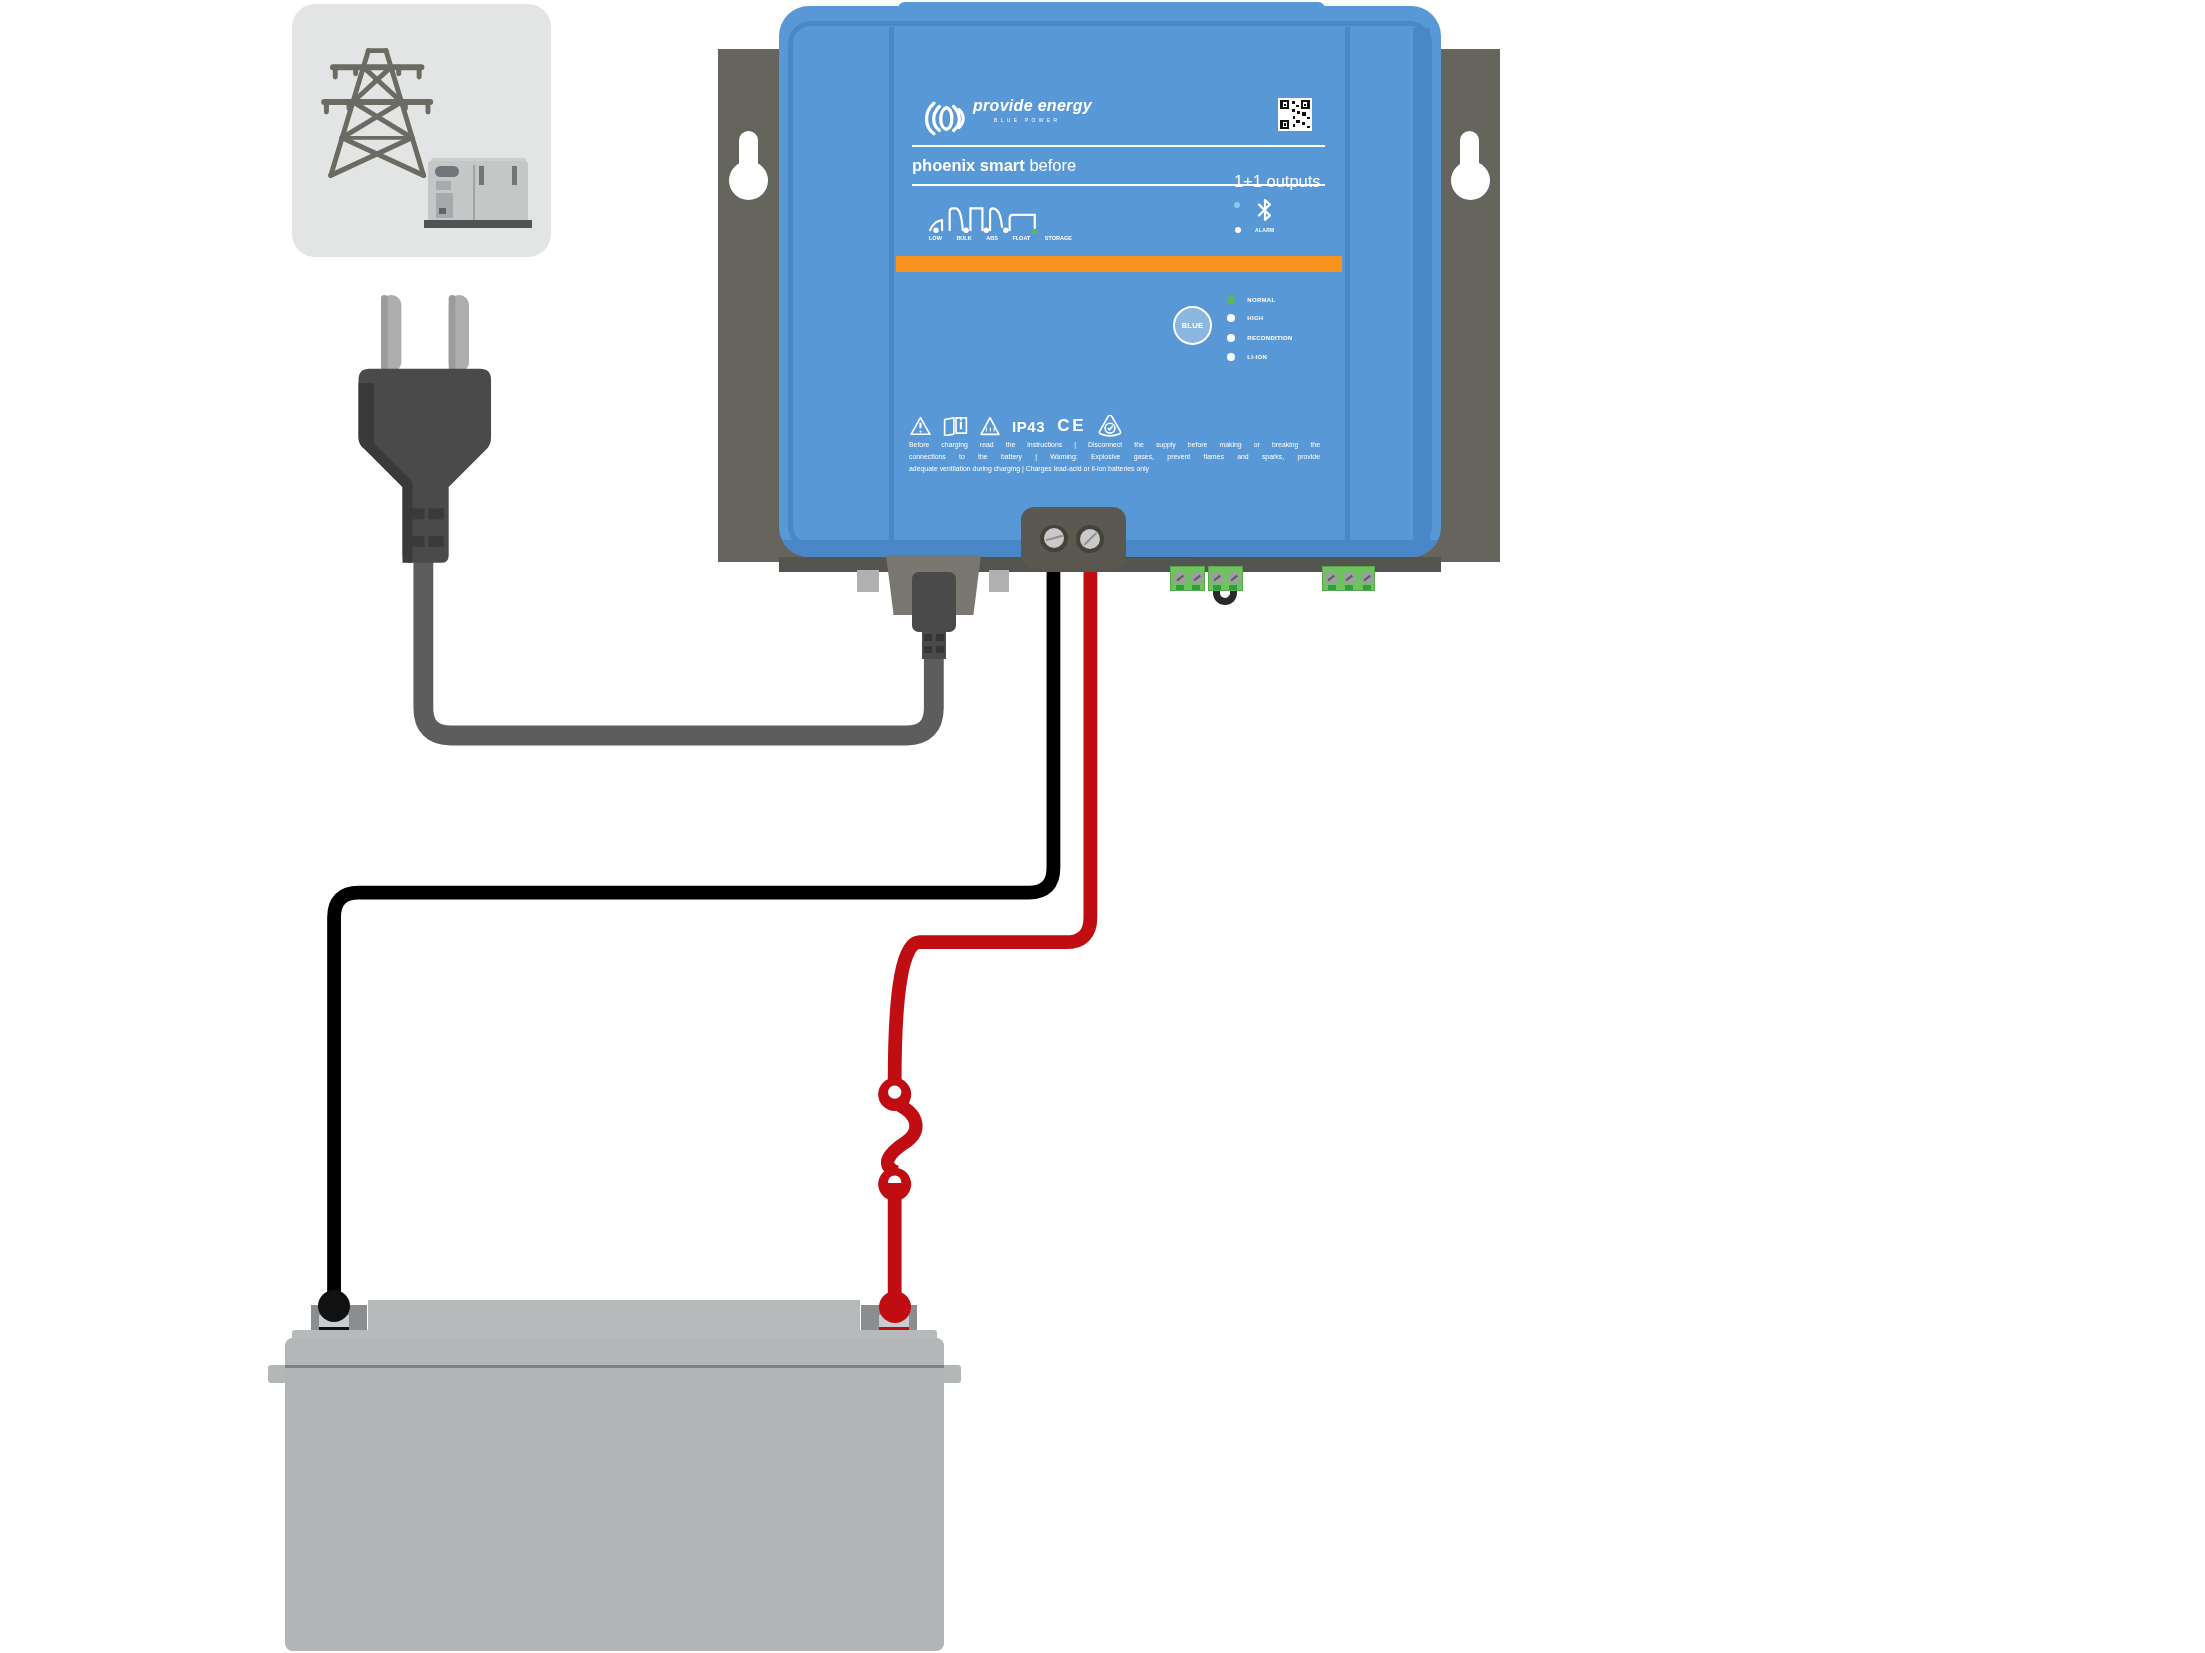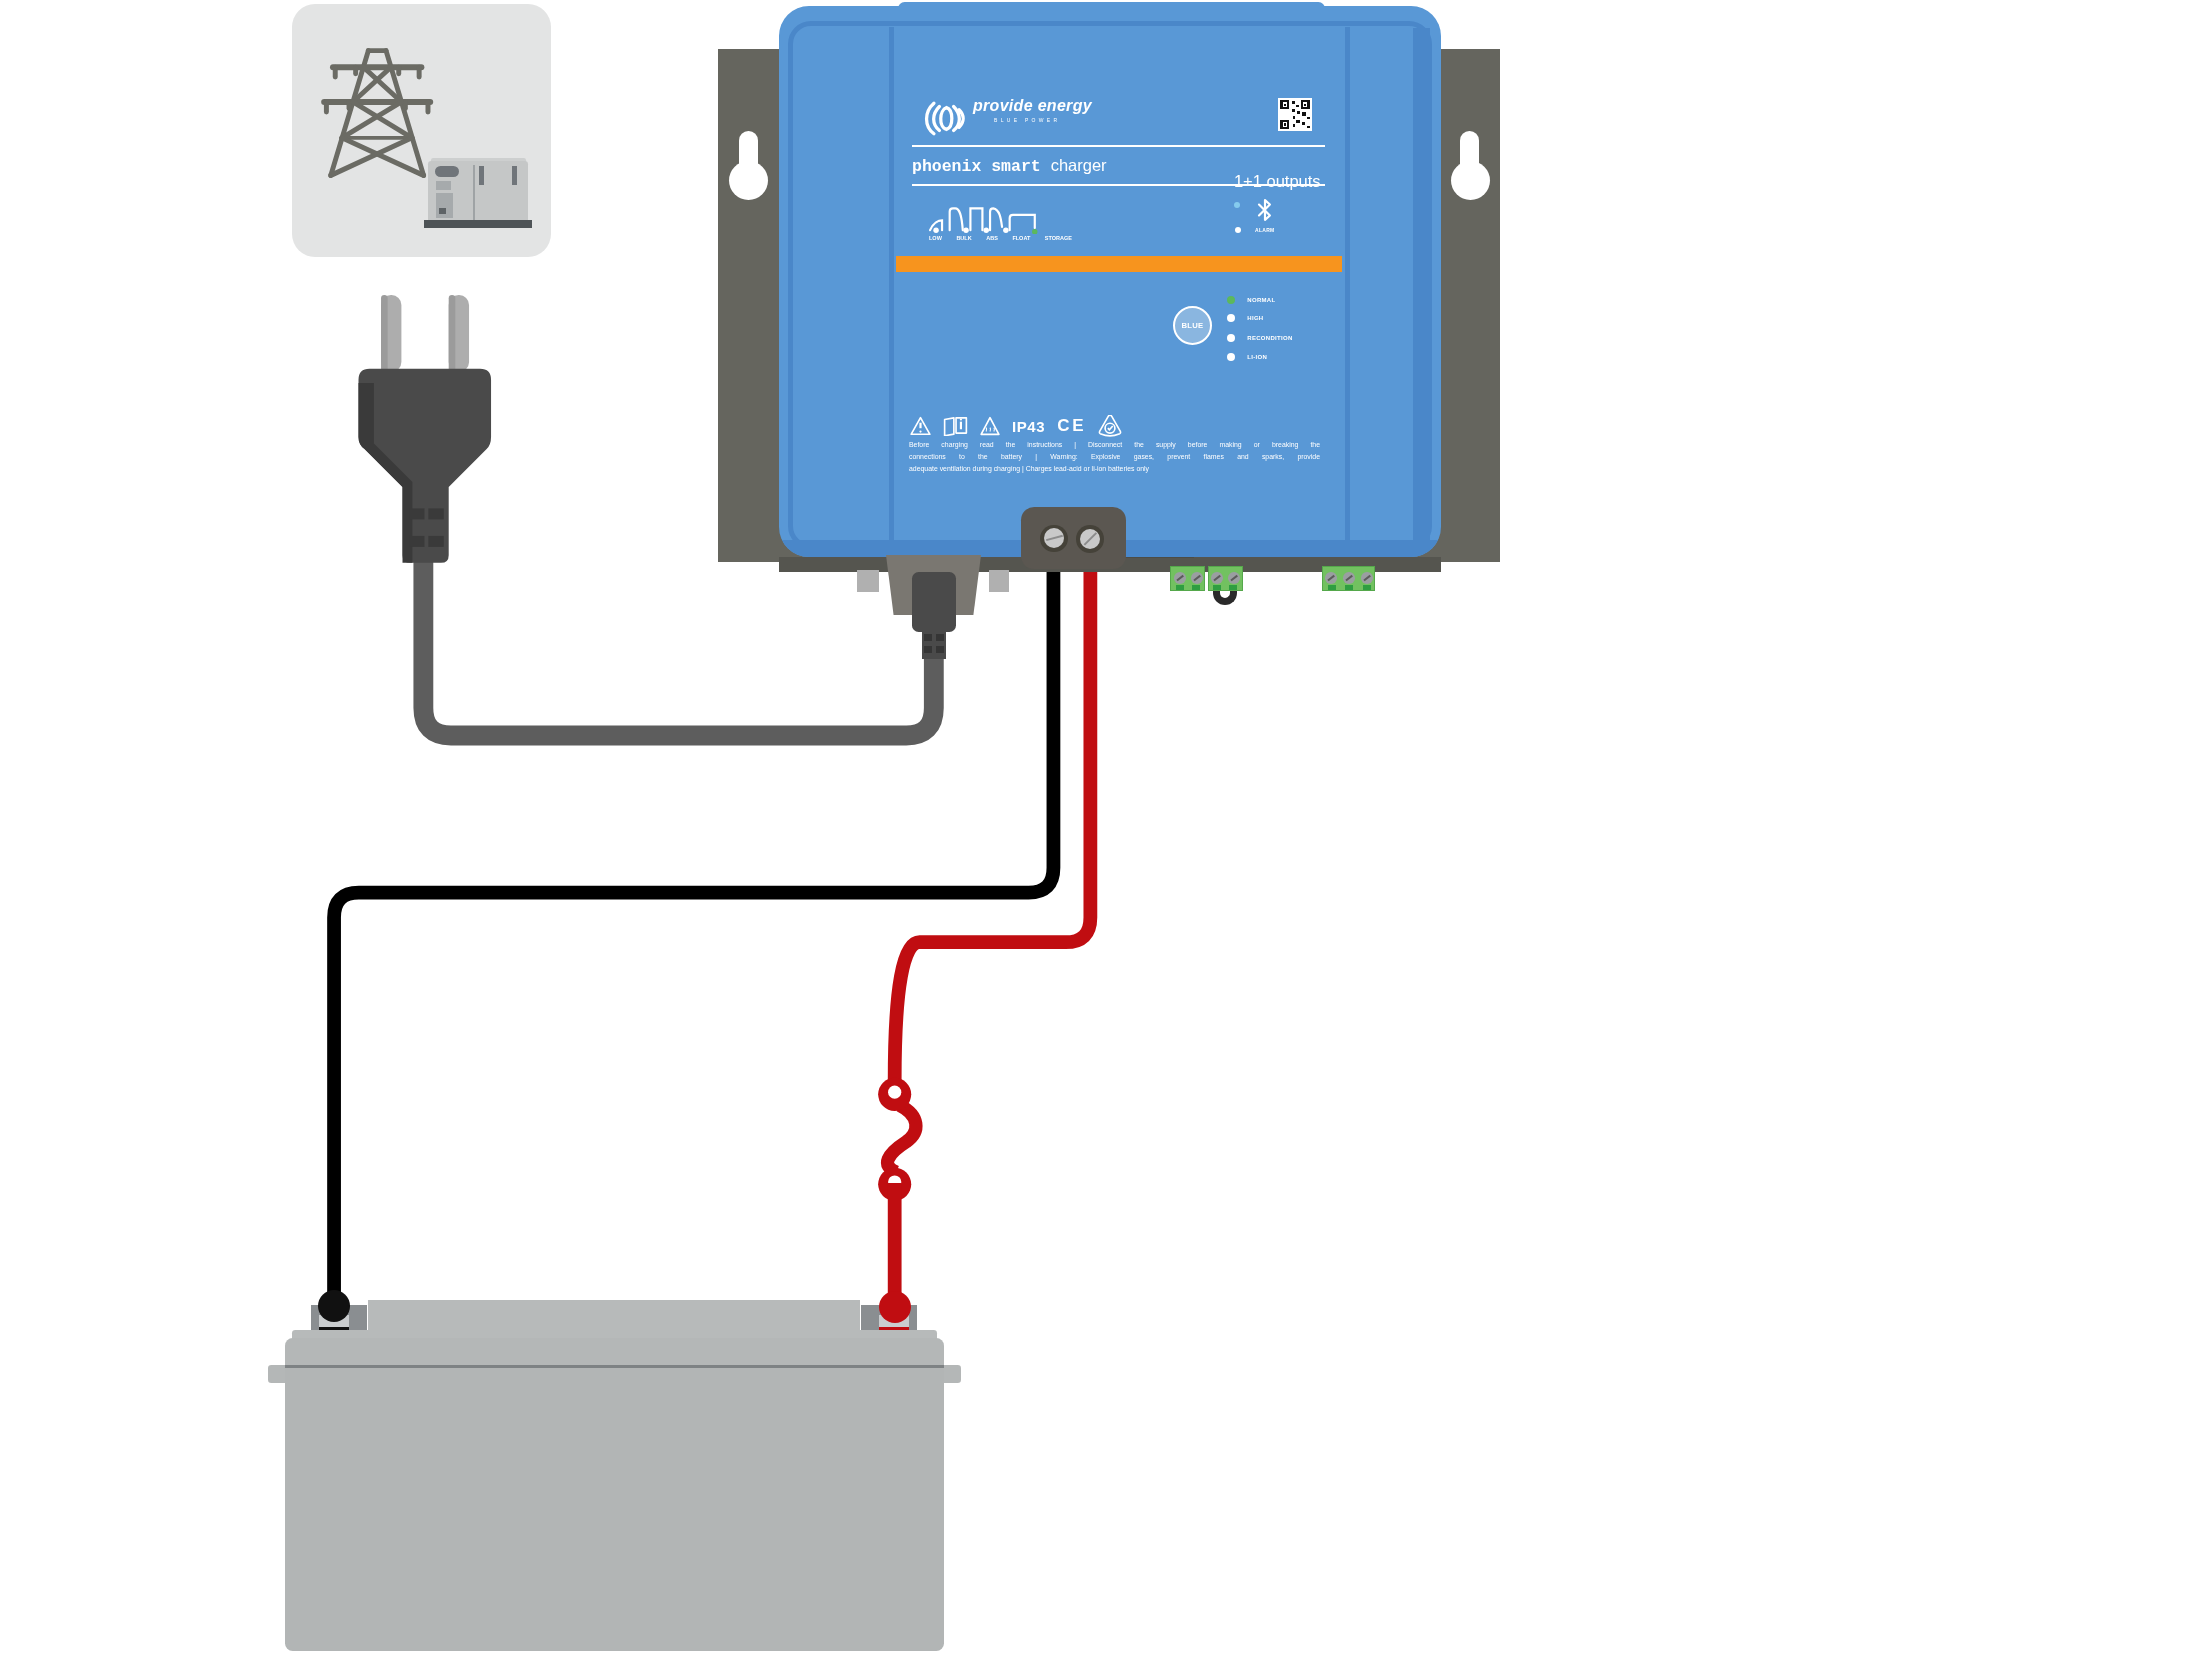--- a/index.html
+++ b/index.html
@@ -184,21 +184,21 @@
       <rect x="26" y="33" width="5" height="5" fill="#111"></rect>
         <rect x="33" y="40" width="6" height="6" fill="#111"></rect>
       <rect x="44" y="44" width="5" height="5" fill="#111"></rect>
         <rect x="52" y="50" width="5" height="5" fill="#111"></rect>
       <rect x="26" y="48" width="5" height="5" fill="#111"></rect>
     </svg>
 
     <div class="rule" style="top:139px;"></div>
 
     <div id="model-line">
-      <span style="font-weight:bold;font-family:Liberation Mono, monospace;">phoenix smart </span><span style="font-weight:300;">charger</span>
+      <span style="font-weight:bold;">phoenix smart </span><span style="font-weight:300;">before</span>
       <span id="outputs">1+1 outputs</span>
     </div>
 
     <div class="rule" style="top:178px;"></div>
 
     <svg class="abs" style="left:148px;top:198px" width="149" height="30" viewBox="0 0 270 55" fill="none" stroke="#fff" stroke-width="4" stroke-linecap="round">
       <path d="M4 48 C10 34 20 30 26 30 L26 48"></path>
       <path d="M40 48 L40 14 Q40 8 46 8 L50 8 C58 8 62 20 64 48"></path>
       <path d="M78 48 L78 8 L100 8 L100 48"></path>
       <path d="M114 48 L114 14 Q114 8 120 8 C132 10 134 28 136 42"></path>

